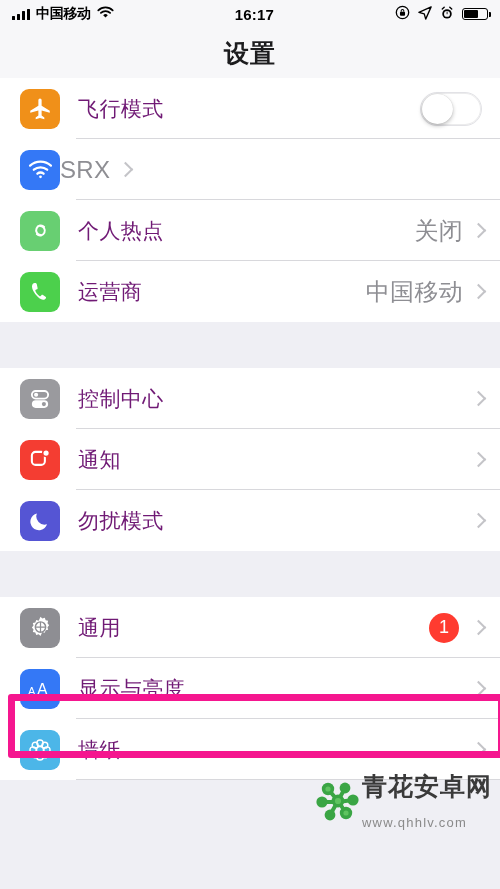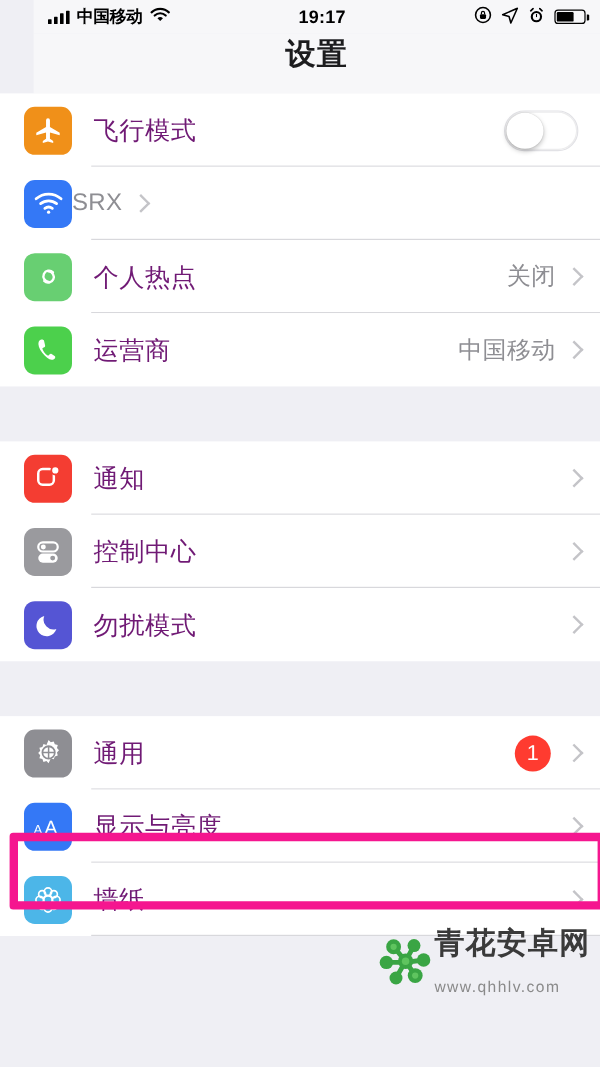--- a/index.html
+++ b/index.html
@@ -2,21 +2,21 @@
 <html><head>
 <meta charset="utf-8">
 <style>
   * { margin:0; padding:0; box-sizing:border-box; }
   html, body {
     width:500px; height:889px;
     font-family:"Liberation Sans","DejaVu Sans",sans-serif;
     background:#efeff4;
     overflow:hidden;
   }
-  #screen { position:relative; width:500px; height:835px; background:#efeff4;padding-left:28px; }
+  #screen { position:relative; width:500px; height:835px; background:#efeff4; }
 
   
   .statusbar {
     height:28px; background:#f7f7f9;
     display:flex; align-items:center; justify-content:space-between;
     padding:0 12px; font-size:14px; color:#000; font-weight:600;
   }
   .sb-left { display:flex; align-items:center; gap:6px; }
   .sb-right { display:flex; align-items:center; gap:8px; }
   .bars { display:flex; align-items:flex-end; gap:2px; height:12px; }
@@ -33,21 +33,21 @@
   }
   .batt::after{
     content:""; position:absolute; right:-3.5px; top:3.5px;
     width:2px; height:5px; background:#000; border-radius:0 1px 1px 0;
   }
   .batt-fill{ height:100%; width:62%; background:#000; border-radius:1px; }
 
   
   .navbar {
     height:50px; background:#f7f7f9;
-    display:flex; justify-content:center;
+    display:flex; align-items:center; justify-content:center;
   }
   .nav-title { font-size:25px; font-weight:700; color:#1c1c1e; letter-spacing:1px; }
 
   
   .scroll { position:absolute; top:78px; left:0; right:0; bottom:0; background:#efeff4; }
   .group { background:#fff; }
   .gap { height:46px; background:#efeff4; }
 
   .row {
     position:relative; display:flex; align-items:center;
@@ -61,21 +61,21 @@
 
   .ic {
     width:40px; height:40px; border-radius:9px; flex:none;
     display:flex; align-items:center; justify-content:center;
     color:#fff; position:relative; overflow:hidden;
   }
   .label {
     flex:1; margin-left:18px; font-size:21px; color:#701a75;
     letter-spacing:.4px; white-space:nowrap;
   }
-  .value { font-size:20px; color:#8e8e93; margin-right:10px; letter-spacing:.3px; }
+  .value { font-size:24px; color:#8e8e93; margin-right:10px; letter-spacing:.3px; }
   .chev {
     width:11px; height:11px; flex:none; margin-right:2px;
     border-right:2.4px solid #c4c4c8; border-top:2.4px solid #c4c4c8;
     transform:rotate(45deg);
   }
   .badge {
     min-width:30px; height:30px; border-radius:15px; background:#ff3b30;
     color:#fff; font-size:18px; font-weight:500;
     display:flex; align-items:center; justify-content:center;
     margin-right:14px; padding:0 8px;
@@ -124,21 +124,21 @@
         </span>
       <span class="carrier-txt">中国移动</span>
       <span>
         <svg width="17" height="13" viewBox="0 0 17 13">
           <path d="M8.5 11.6 6.2 9.2a3.3 3.3 0 014.6 0z" fill="#000"></path>
           <path d="M3.9 6.9a6.6 6.6 0 019.2 0" stroke="#000" stroke-width="1.8" fill="none" stroke-linecap="round"></path>
           <path d="M1.3 4.3a10.3 10.3 0 0114.4 0" stroke="#000" stroke-width="1.8" fill="none" stroke-linecap="round"></path>
         </svg>
       </span>
     </div>
-    <div class="sb-time">19:17</div>
+    <div class="sb-time">16:17</div>
     <div class="sb-right">
       <span>
         <svg width="15" height="15" viewBox="0 0 16 16">
           <circle cx="8" cy="8" r="6.6" stroke="#000" stroke-width="1.4" fill="none"></circle>
           <rect x="5.3" y="7.3" width="5.4" height="4.2" rx="1" fill="#000"></rect>
           <path d="M6.6 7.3V6.2a1.4 1.4 0 012.8 0v1.1" stroke="#000" stroke-width="1.1" fill="none"></path>
         </svg>
       </span>
       <span>
         <svg width="14" height="14" viewBox="0 0 16 16">
@@ -216,41 +216,41 @@
         <div class="value">中国移动</div>
         <div class="chev"></div>
       </div>
     </div>
 
     <div class="gap"></div>
 
     <div class="group">
 
       <div class="row">
-        <div class="ic" style="background:#f43d32">
-          <svg width="26" height="26" viewBox="0 0 24 24" fill="none" stroke="#fff" stroke-width="1.9">
-            <rect x="4.5" y="4.5" width="12" height="12" rx="3.4"></rect>
-            <circle cx="17.6" cy="5.6" r="3.1" fill="#fff" stroke="#f43d32" stroke-width="1.4"></circle>
-          </svg>
-        </div>
-        <div class="label">通知</div>
-        <div class="value"></div>
-        <div class="chev"></div>
-      </div>
-
-      <div class="row">
         <div class="ic" style="background:#9a9a9e">
           <svg width="26" height="26" viewBox="0 0 24 24">
             <rect x="4.5" y="4.6" width="15" height="7" rx="3.5" fill="none" stroke="#fff" stroke-width="1.7"></rect>
             <circle cx="8.4" cy="8.1" r="1.9" fill="#fff"></circle>
             <rect x="4.5" y="13.2" width="15" height="7" rx="3.5" fill="#fff"></rect>
             <circle cx="15.6" cy="16.7" r="1.9" fill="#9a9a9e"></circle>
           </svg>
         </div>
         <div class="label">控制中心</div>
+        <div class="value"></div>
+        <div class="chev"></div>
+      </div>
+
+      <div class="row">
+        <div class="ic" style="background:#f43d32">
+          <svg width="26" height="26" viewBox="0 0 24 24" fill="none" stroke="#fff" stroke-width="1.9">
+            <rect x="4.5" y="4.5" width="12" height="12" rx="3.4"></rect>
+            <circle cx="17.6" cy="5.6" r="3.1" fill="#fff" stroke="#f43d32" stroke-width="1.4"></circle>
+          </svg>
+        </div>
+        <div class="label">通知</div>
         <div class="value"></div>
         <div class="chev"></div>
       </div>
 
       <div class="row last">
         <div class="ic" style="background:#5555d4">
           <svg width="24" height="24" viewBox="0 0 24 24" fill="#fff">
             <path d="M19 15.2A8.2 8.2 0 018.9 4.4 8.5 8.5 0 1019 15.2z"></path>
           </svg>
         </div>

